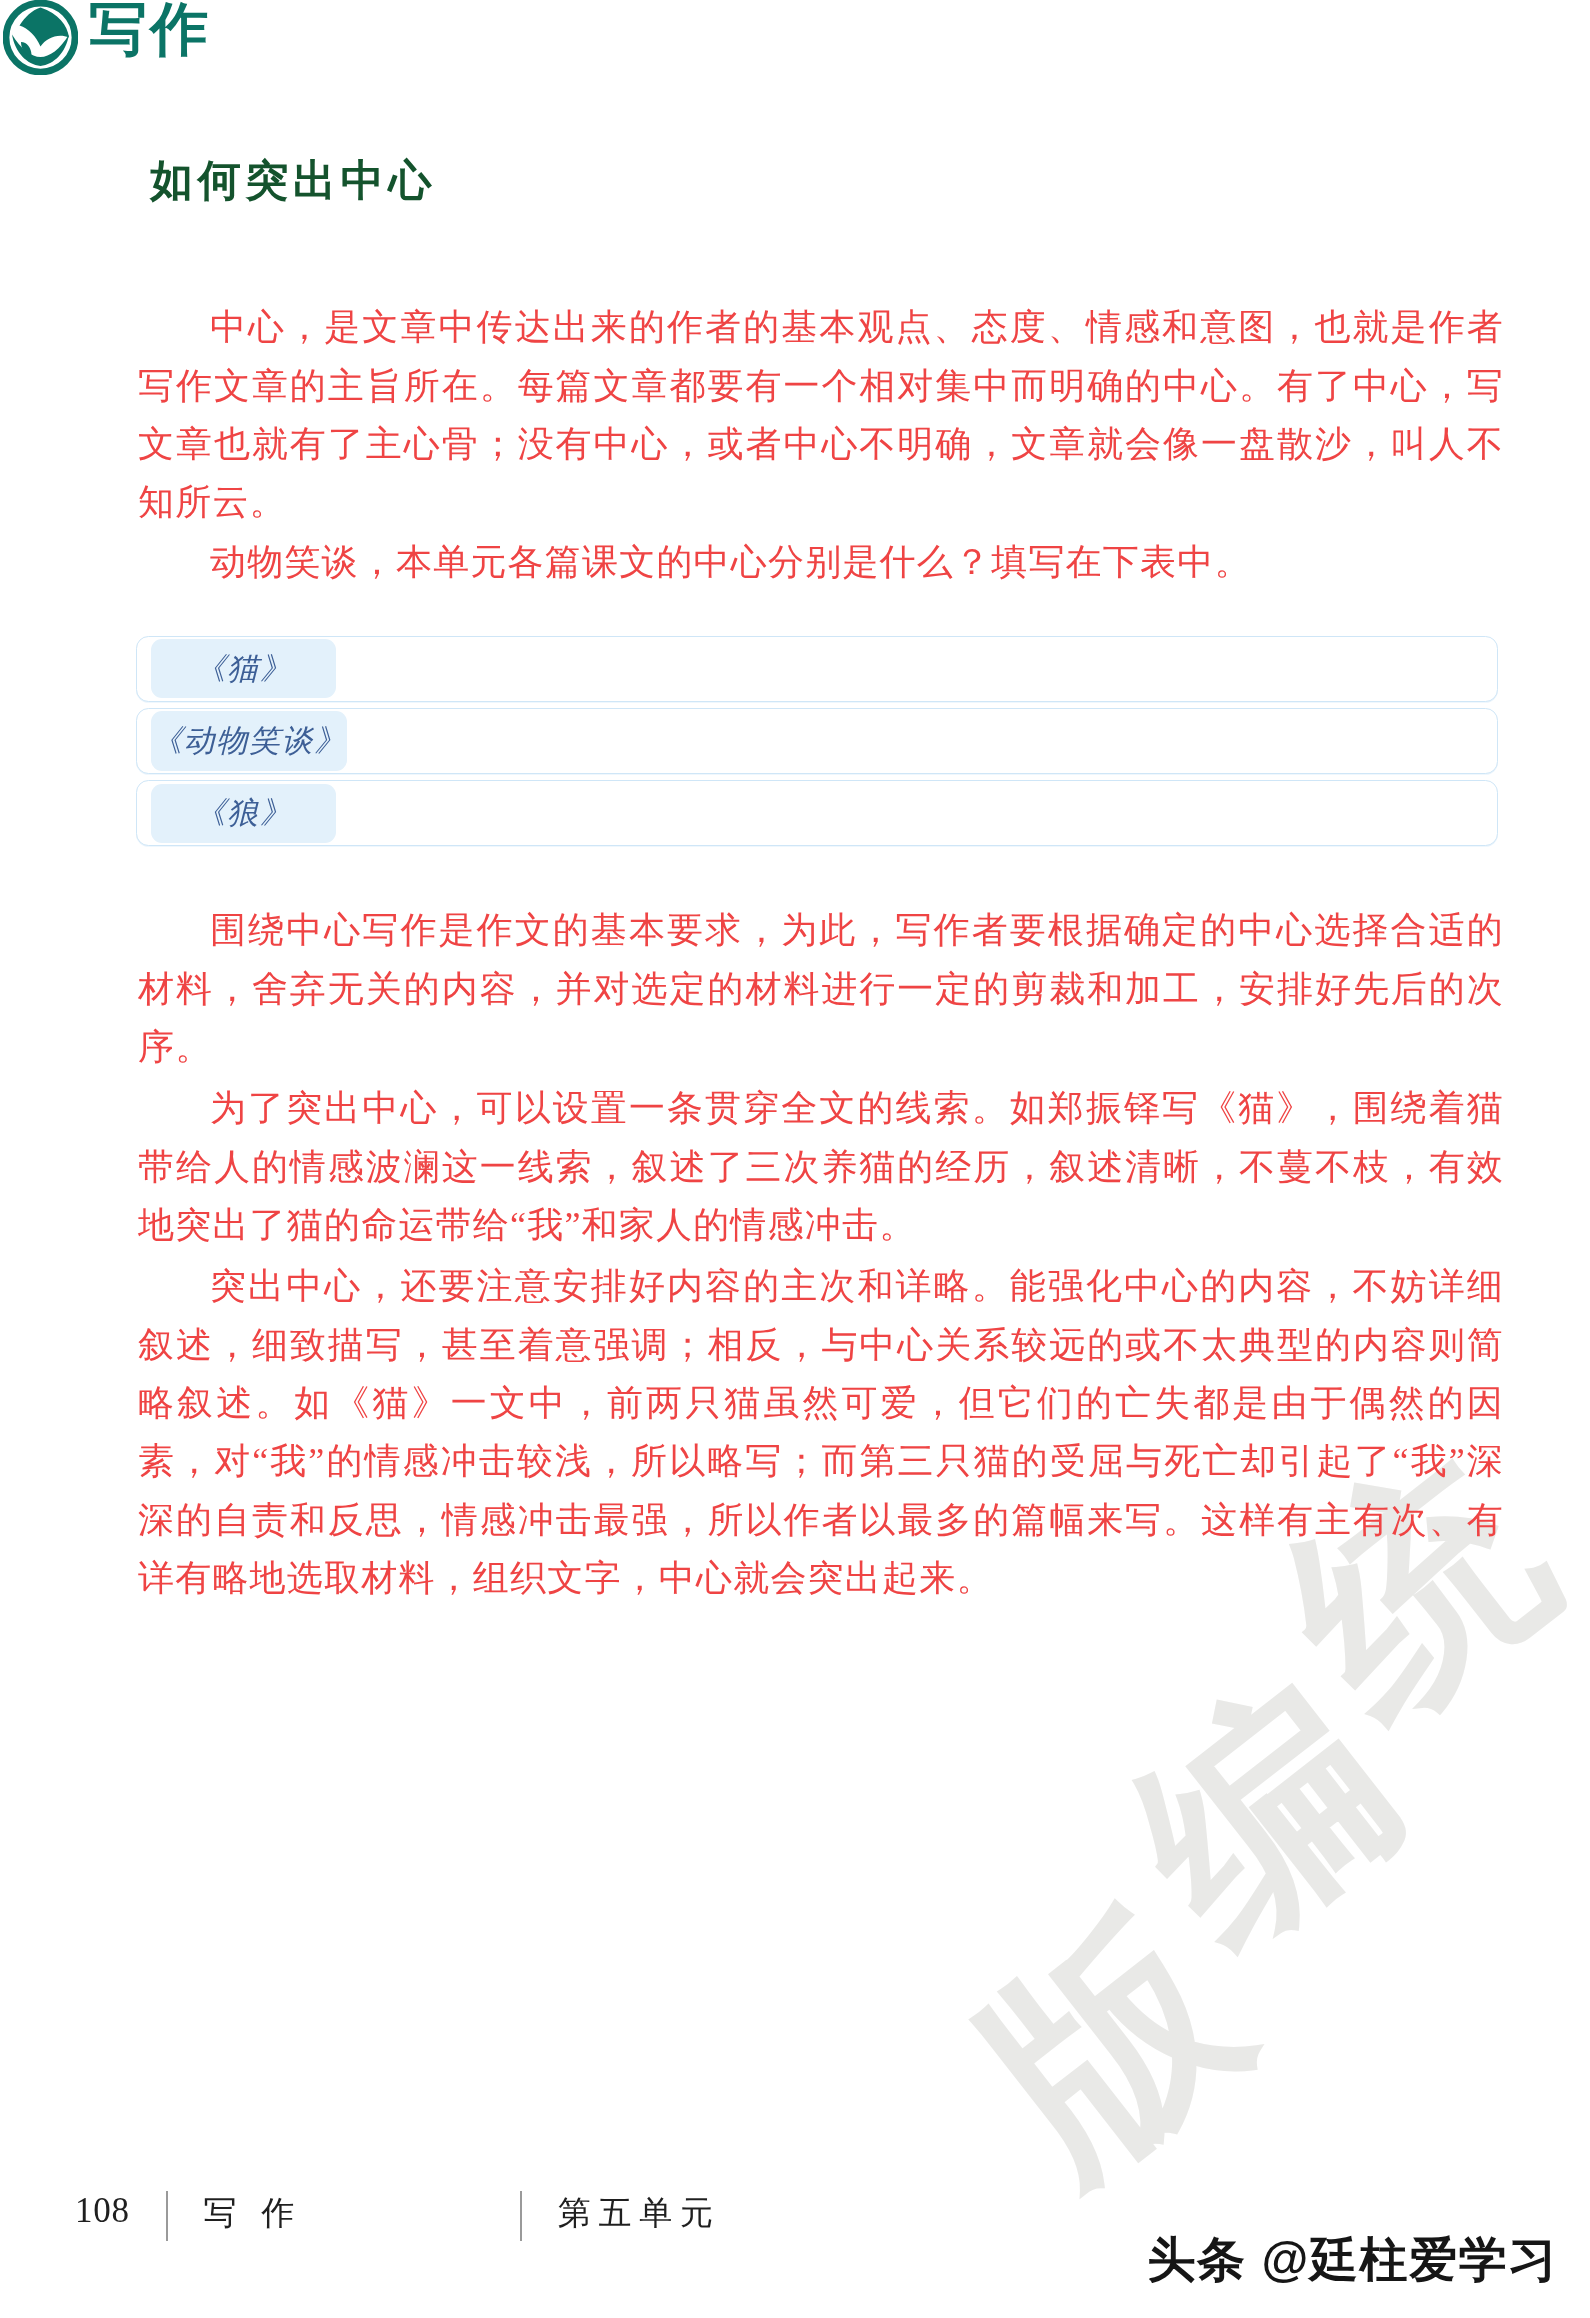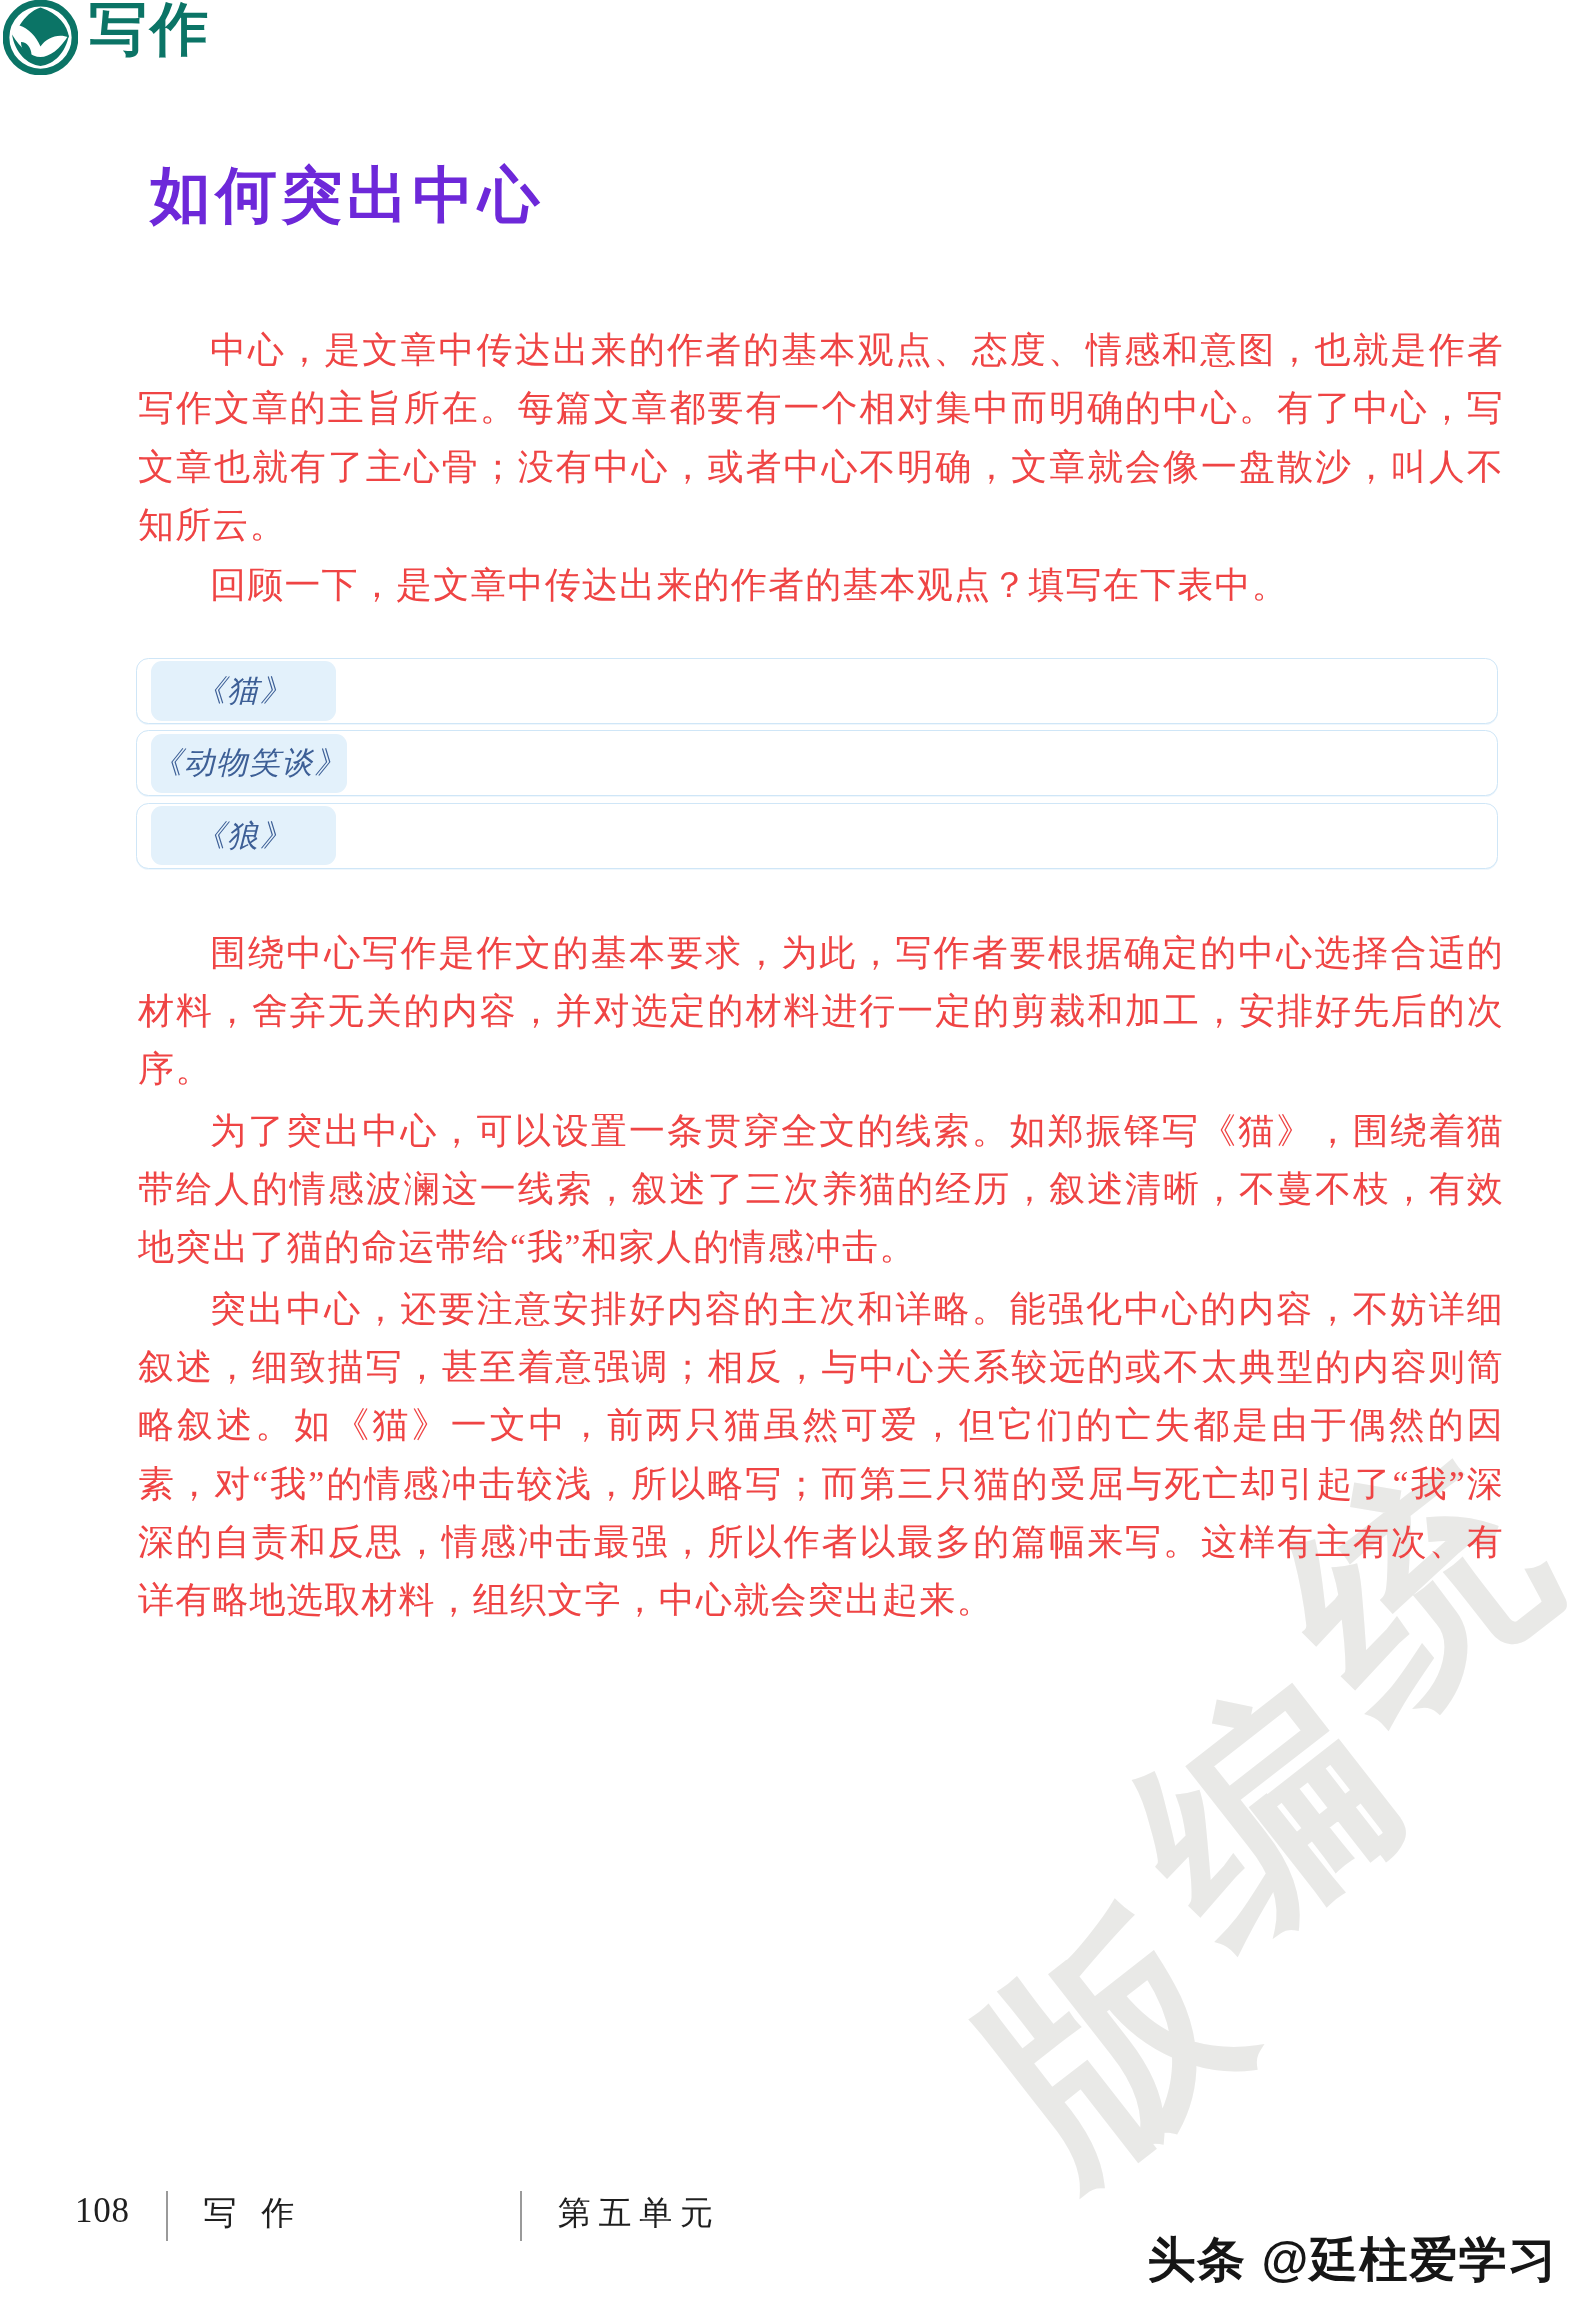--- a/index.html
+++ b/index.html
@@ -73,24 +73,24 @@
   
   #content {
     position: absolute;
     left: 75px;
     top: 141px;
     width: 1443px;
     z-index: 2;
   }
 
   #page-title {
-    font-family: Liberation Sans, sans-serif;
-    font-size: 61px;
-    font-weight: 700;
-    color: #6d28d9;
+    font-family: Liberation Mono, monospace;
+    font-size: 43px;
+    font-weight: 700;
+    color: #14532d;
     letter-spacing: 4.7px;
     margin: 15.7px 0 0 75px;
     line-height: 1.25;
   }
 
   .para {
     font-size: 36px;
     line-height: 1.62;
     letter-spacing: 1.2px;
     text-align: justify;
@@ -211,21 +211,21 @@
     </svg>
     <div id="header-title">写作</div>
   </div>
 
   <div id="content">
 
     <h1 id="page-title">如何突出中心</h1>
 
     <div id="intro-block">
       <p class="para">中心，是文章中传达出来的作者的基本观点、态度、情感和意图，也就是作者写作文章的主旨所在。每篇文章都要有一个相对集中而明确的中心。有了中心，写文章也就有了主心骨；没有中心，或者中心不明确，文章就会像一盘散沙，叫人不知所云。</p>
-      <p class="para">回顾一下，是文章中传达出来的作者的基本观点？填写在下表中。</p>
+      <p class="para">动物笑谈，本单元各篇课文的中心分别是什么？填写在下表中。</p>
     </div>
 
     <div id="fill-table">
       <div class="table-row">
         <div class="row-label">《猫》</div>
         <div class="row-answer"></div>
       </div>
       <div class="table-row">
         <div class="row-label">《动物笑谈》</div>
         <div class="row-answer"></div>

